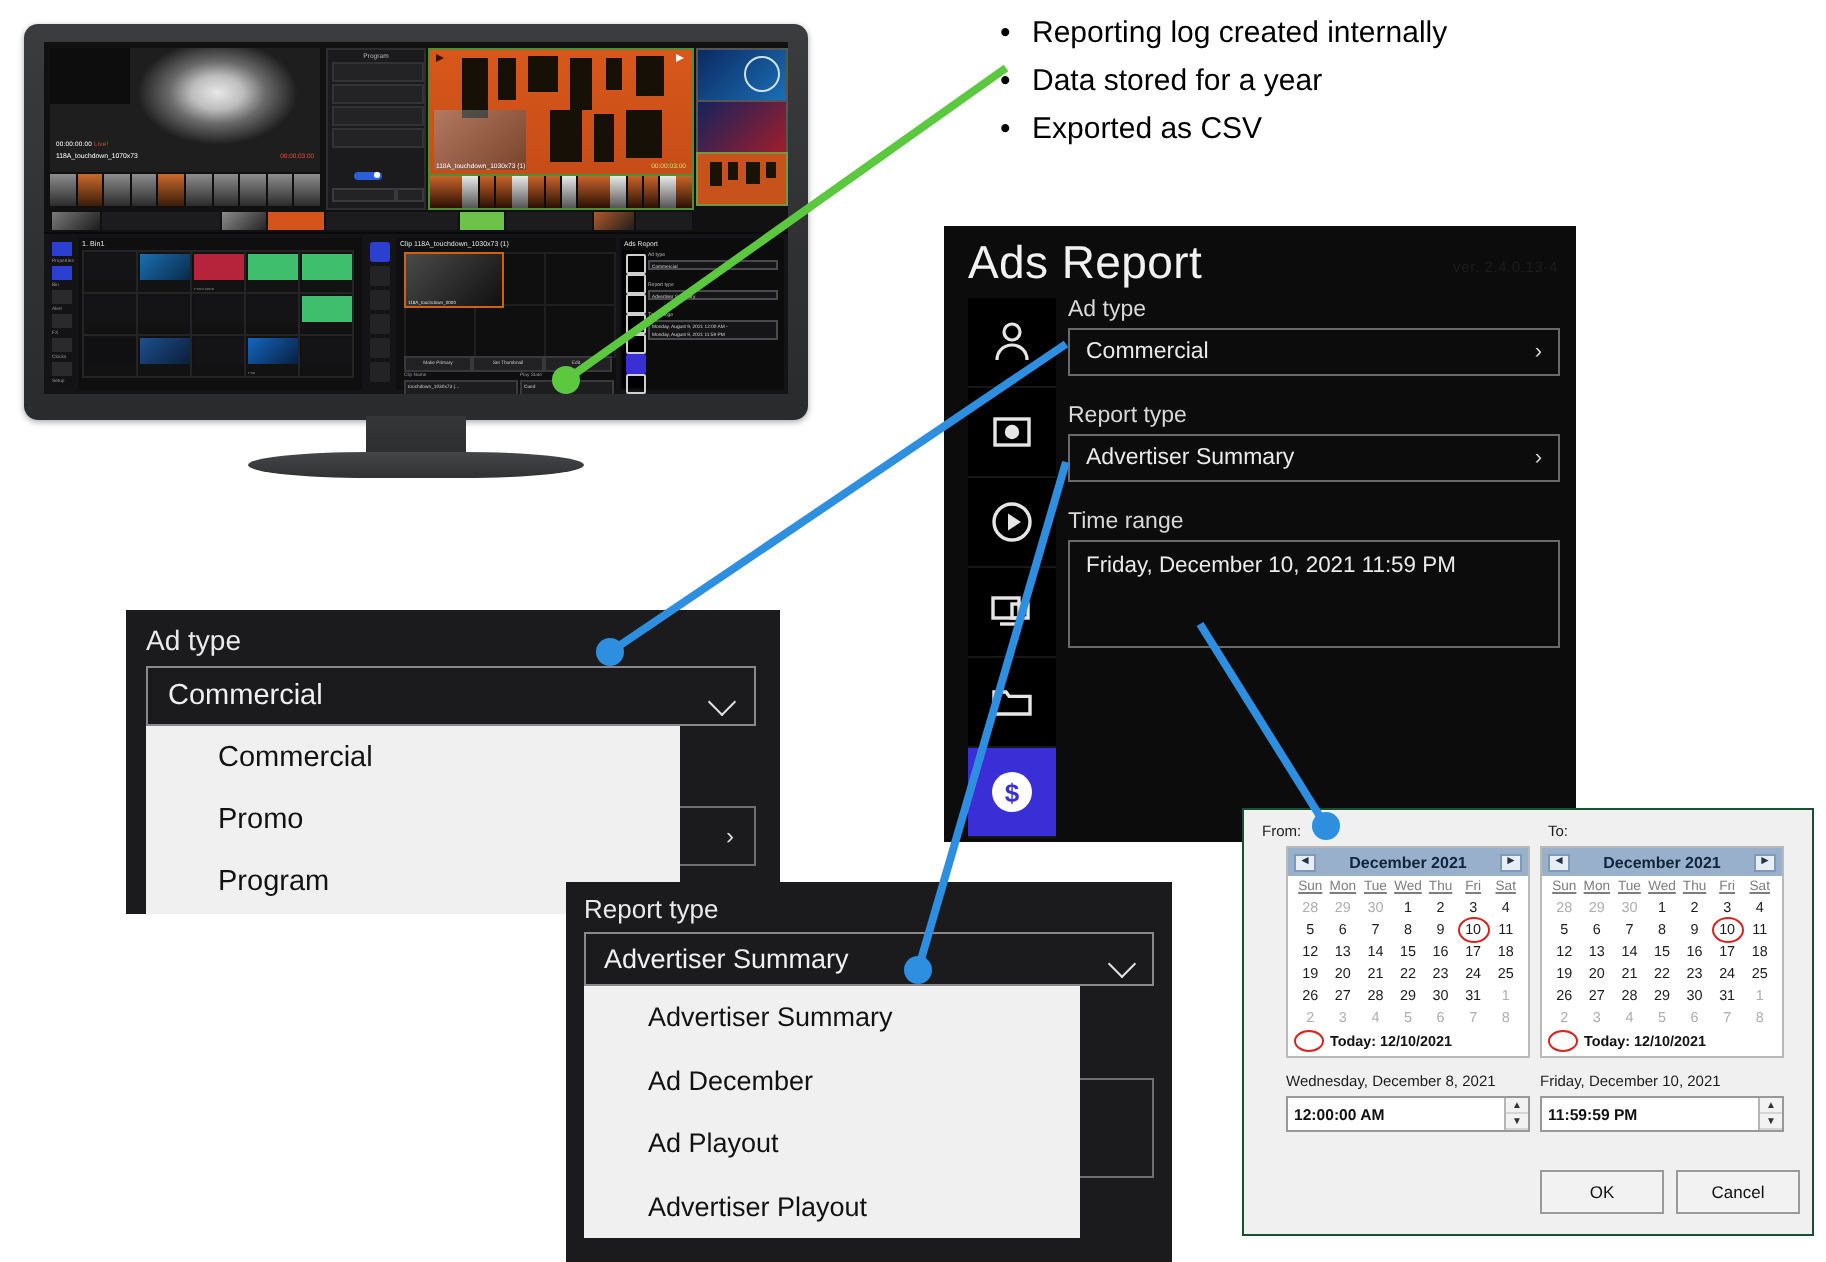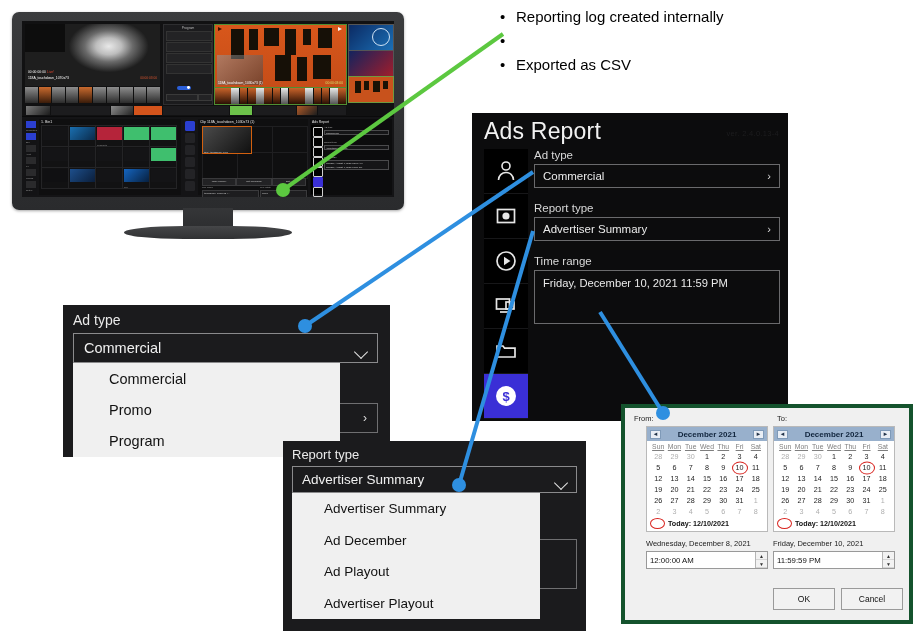--- a/index.html
+++ b/index.html
@@ -190,40 +190,40 @@
     border:1px solid #6f6f71;background:#1b1b1d;box-sizing:border-box;
   }
   #reporttype-popout .list{
     position:absolute;left:9px;top:52px;width:248px;height:126px;background:#f0f0f0;
   }
   #reporttype-popout .list .it{height:31.5px;display:flex;align-items:center;padding-left:32px;font-size:13.5px;color:#121212;box-sizing:border-box;}
 
   .chev-d{display:inline-block;width:9px;height:9px;border-right:1.6px solid #e2e2e2;border-bottom:1.6px solid #e2e2e2;transform:rotate(45deg);}
 
   
-  #date-dialog{left:621px;top:404px;width:284px;height:212px;background:#f0f0f0;border:4px solid #14532d;}
+  #date-dialog{left:621px;top:404px;width:284px;height:212px;background:#f0f0f0;border:1px solid #14532d;}
   #date-dialog .col-lab{position:absolute;font-size:7.5px;color:#1b1b1b;}
   .cal{position:absolute;width:122px;background:#ffffff;border:1px solid #b9b9b9;box-sizing:border-box;}
   .cal .hdr{height:14px;background:#98b0cc;display:flex;align-items:center;justify-content:space-between;padding:0 3px;box-sizing:border-box;}
   .cal .hdr .nav{width:11px;height:9px;background:#e9eef5;border:1px solid #7f9ab8;font-size:6px;line-height:7px;text-align:center;color:#23344a;box-sizing:border-box;}
   .cal .hdr .mo{font-size:8px;font-weight:bold;color:#10243c;}
   .cal .dow{display:grid;grid-template-columns:repeat(7,1fr);padding:2px 3px 0;}
   .cal .dow span{font-size:6.8px;color:#7e7e7e;text-align:center;text-decoration:underline;}
   .cal .grid{display:grid;grid-template-columns:repeat(7,1fr);padding:1px 3px 0;}
   .cal .grid span{font-size:7.2px;color:#1d1d1d;text-align:center;line-height:11px;position:relative;}
   .cal .grid span.dim{color:#aeaeae;}
   .cal .grid span.sel:before{content:"";position:absolute;left:50%;top:50%;transform:translate(-50%,-50%);width:13px;height:11px;border-radius:50%;background:#93b6de;z-index:-1;}
   .cal .grid span.today:after{content:"";position:absolute;left:50%;top:50%;transform:translate(-50%,-50%);width:14px;height:11px;border:1.3px solid #d8241f;border-radius:50%;}
   .cal .foot{display:flex;align-items:center;padding:1px 3px 2px;gap:3px;}
   .cal .foot .ring{width:13px;height:9px;border:1.3px solid #d8241f;border-radius:50%;flex:0 0 13px;}
   .cal .foot .tx{font-size:7.2px;font-weight:bold;color:#111;}
 
   #date-dialog .dlab{position:absolute;font-size:7.5px;color:#1b1b1b;}
   .spin{position:absolute;width:122px;height:18px;background:#fff;border:1px solid #999;box-sizing:border-box;display:flex;align-items:center;}
-  .spin .tv{font-size:7.8px;color:#111;padding-left:3px;}
+  .spin .tv{font-size:7.8px;color:#111;padding-left:3px;font-weight:bold;}
   .spin .ar{position:absolute;right:0;top:0;width:11px;height:100%;border-left:1px solid #b5b5b5;background:#f2f2f2;display:flex;flex-direction:column;}
   .spin .ar i{flex:1;display:flex;align-items:center;justify-content:center;font-size:5px;color:#333;border-bottom:1px solid #d5d5d5;}
   .dbtn{position:absolute;width:60px;height:20px;background:#f2f2f2;border:1px solid #9a9a9a;font-size:8.5px;color:#111;display:flex;align-items:center;justify-content:center;}
 
   
   #connectors{left:0;top:0;width:913px;height:631px;pointer-events:none;}
 </style>
 </head>
 <body>
 
@@ -454,20 +454,21 @@
 </div>
 
 <div class="abs" id="callout">
   <ul>
     <li>
         <span class="b">•</span>
         <span>Reporting log created internally</span>
       </li>
     <li>
         <span class="b">•</span>
+        <span>Data stored for a year</span>
       </li>
     <li>
         <span class="b">•</span>
         <span>Exported as CSV</span>
       </li>
   </ul>
 </div>
 
 <div class="abs" id="ads-report">
   <div class="ttl">Ads Report</div>

